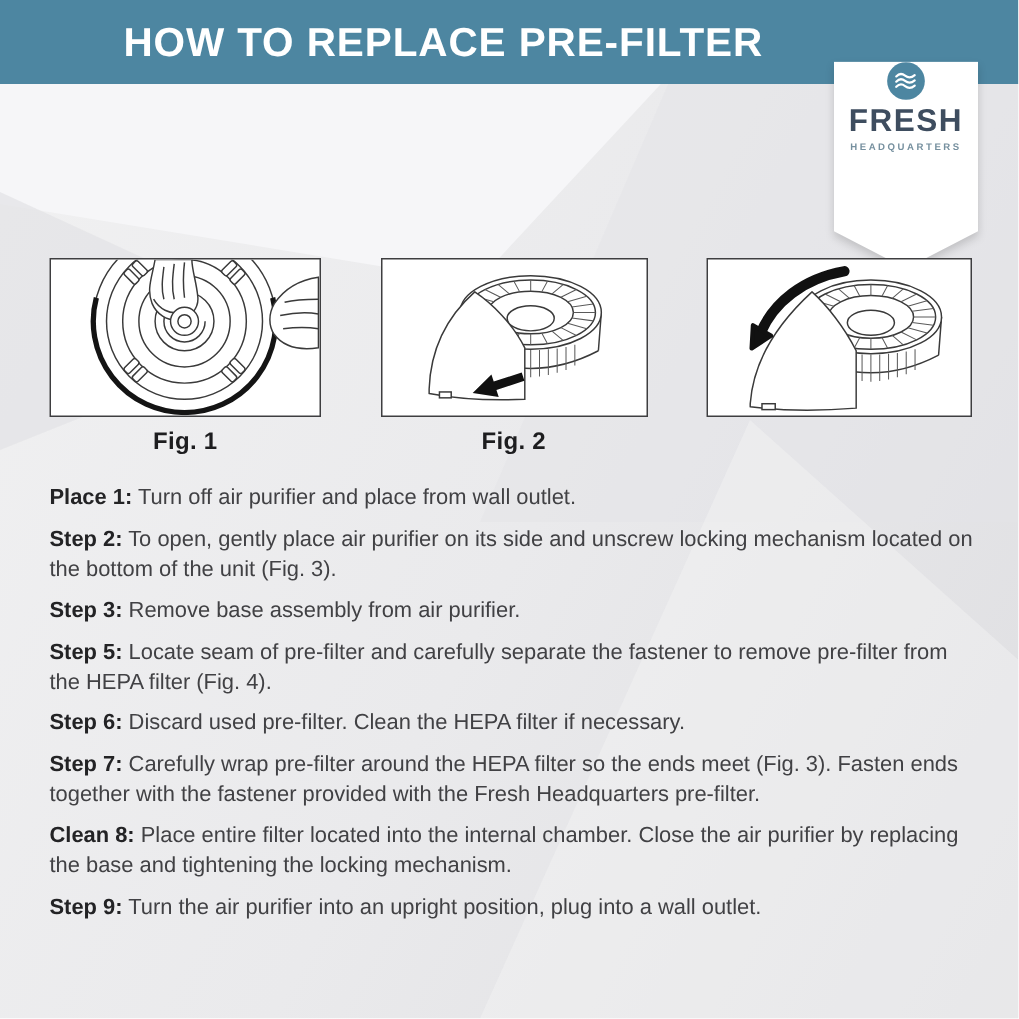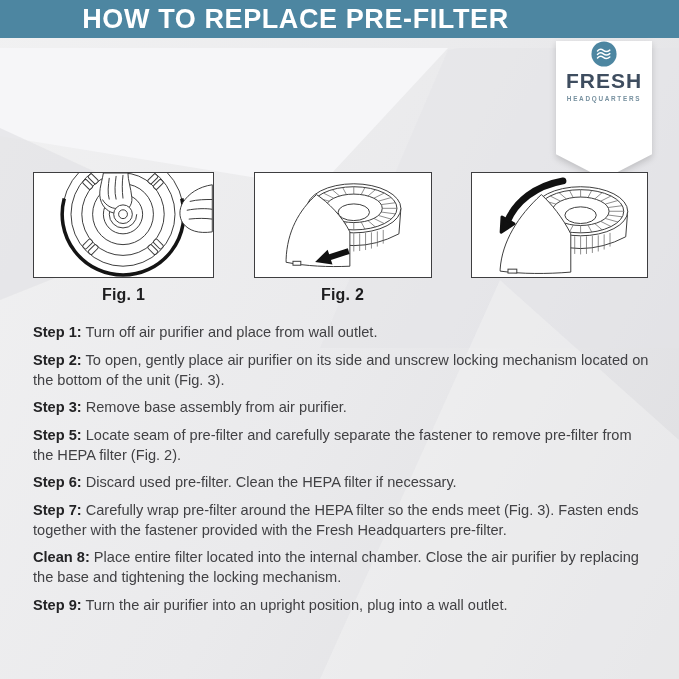--- a/index.html
+++ b/index.html
@@ -14,21 +14,21 @@
   .facet.f1 { left:0; top:48px; width:679px; height:140px;
     background:#f6f6f8; clip-path:polygon(0 0,448px 0,318px 140px,0 88px); }
   .facet.f2 { left:0; top:100px; width:220px; height:220px;
     background:#e3e3e6; clip-path:polygon(0 28px,200px 120px,0 200px); opacity:.7; }
   .facet.f3 { left:320px; top:48px; width:359px; height:300px;
     background:#e4e4e7; clip-path:polygon(140px 0,359px 0,359px 300px,0 300px,128px 2px); opacity:.55; }
   .facet.f4 { left:260px; top:280px; width:419px; height:399px;
     background:#f3f3f5; clip-path:polygon(60px 399px,240px 0,419px 160px,419px 399px); opacity:.45; }
 
   
-  .banner { position:absolute; left:0; top:0; width:679px; height:38px;
+  .banner { position:absolute; left:0; top:0; width:679px; height:56px;
     background:#4d86a1; display:flex; align-items:center; justify-content:center; }
   .banner h1 { color:#ffffff; font-size:27px; font-weight:800; letter-spacing:.6px;
     margin-right:88px; white-space:nowrap; }
 
   
   .badge-wrap { position:absolute; left:556px; top:0; width:96px; height:138px;
     filter:drop-shadow(0 3px 3px rgba(0,0,0,.16)); }
   .badge { width:96px; height:138px; background:#ffffff; text-align:center;
     clip-path:polygon(0 0,100% 0,100% 82%,50% 100%,0 82%); }
   .badge .logo { width:26px; height:26px; margin:41px auto 0; display:block; }
@@ -160,23 +160,23 @@
             <path d="M92,8 C64,13 44,29 35,50" fill="none" stroke="#111" stroke-width="7" stroke-linecap="round"></path>
             <polygon points="29,60.4 42.1,51.8 29.9,44.8" fill="#111" stroke="#111" stroke-width="3" stroke-linejoin="round"></polygon>
           </g>
         </svg>
       </div>
     </figure>
 
   </section>
 
   <section class="steps">
-    <p class="step"><b>Step 1:</b> <span>Turn off air purifier and place from wall outlet.</span></p>
+    <p class="step"><b>Place 1:</b> <span>Turn off air purifier and place from wall outlet.</span></p>
     <p class="step"><b>Step 2:</b> <span>To open, gently place air purifier on its side and unscrew locking mechanism located on the bottom of the unit (Fig. 3).</span></p>
     <p class="step"><b>Step 3:</b> <span>Remove base assembly from air purifier.</span></p>
-    <p class="step"><b>Step 5:</b> <span>Locate seam of pre-filter and carefully separate the fastener to remove pre-filter from the HEPA filter (Fig. 2).</span></p>
+    <p class="step"><b>Step 5:</b> <span>Locate seam of pre-filter and carefully separate the fastener to remove pre-filter from the HEPA filter (Fig. 4).</span></p>
     <p class="step"><b>Step 6:</b> <span>Discard used pre-filter. Clean the HEPA filter if necessary.</span></p>
     <p class="step"><b>Step 7:</b> <span>Carefully wrap pre-filter around the HEPA filter so the ends meet (Fig. 3). Fasten ends together with the fastener provided with the Fresh Headquarters pre-filter.</span></p>
     <p class="step"><b>Clean 8:</b> <span>Place entire filter located into the internal chamber. Close the air purifier by replacing the base and tightening the locking mechanism.</span></p>
     <p class="step"><b>Step 9:</b> <span>Turn the air purifier into an upright position, plug into a wall outlet.</span></p>
   </section>
 
 </div>
 
 </body></html>

